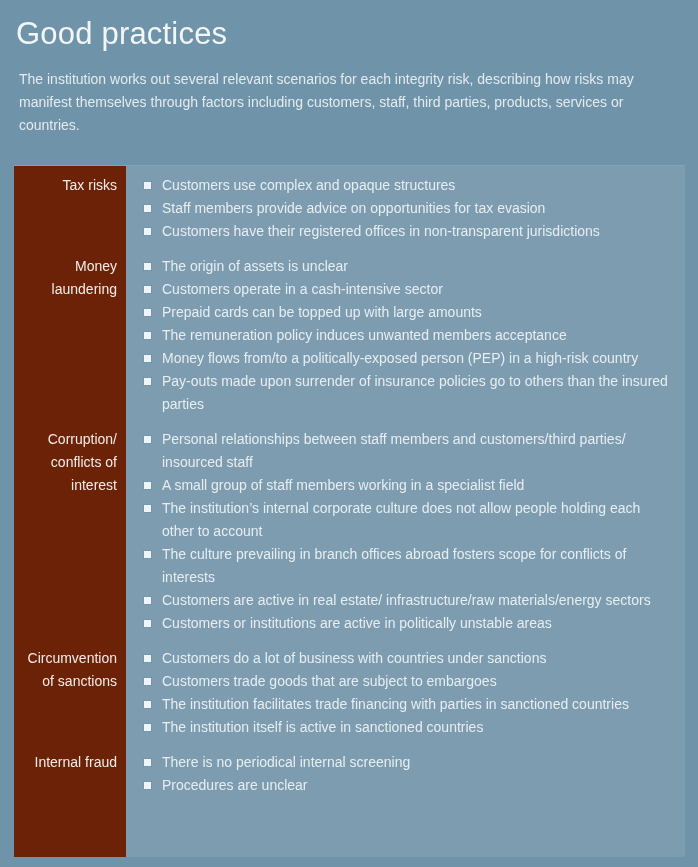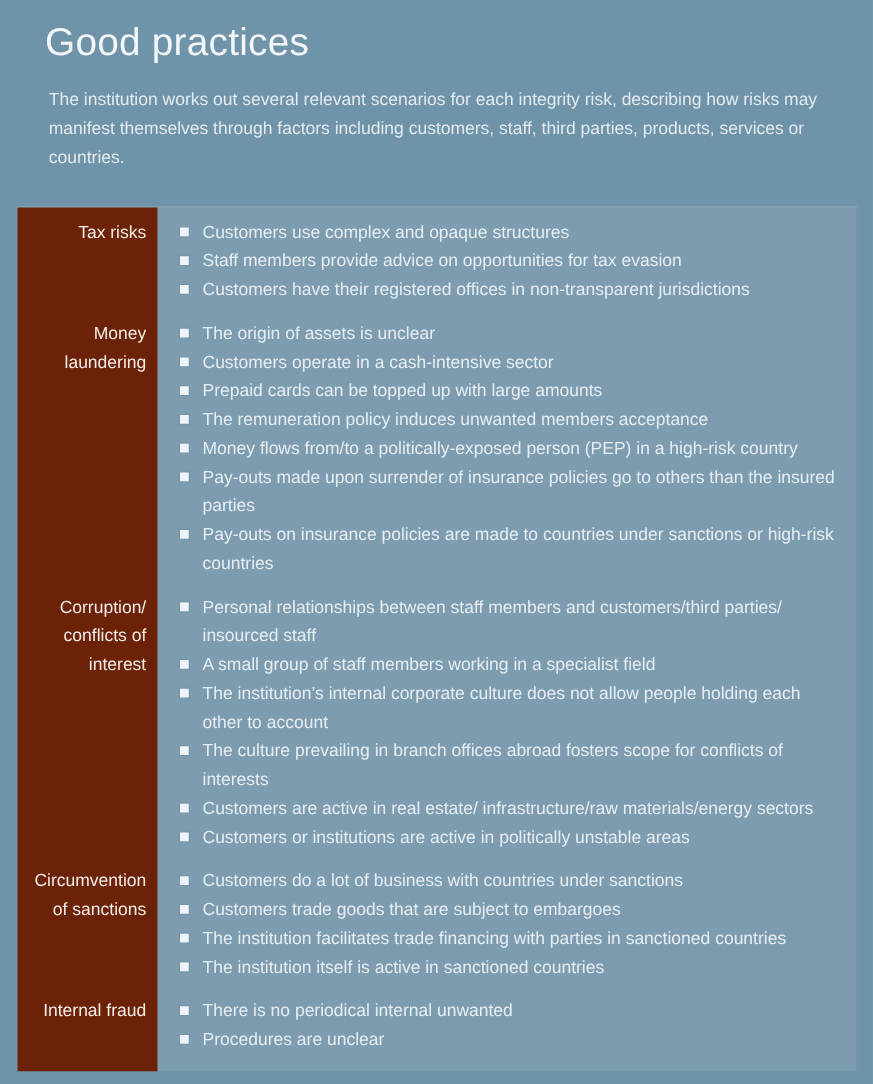--- a/index.html
+++ b/index.html
@@ -13,21 +13,20 @@
     font-family: "Liberation Sans", sans-serif;
     overflow: hidden;
   }
 
   #page {
     position: relative;
     width: 698px;
     height: 867px;
     background: #6f93a8;
     box-sizing: border-box;
-    padding-left: 20px;
   }
 
   
   #header {
     padding: 14px 16px 0 16px;
   }
   #page-title {
     font-size: 31px;
     font-weight: 300;
     color: #f2f6f8;
@@ -186,24 +185,20 @@
               <span class="item-text">The remuneration policy induces unwanted members acceptance</span>
             </div>
             <div class="scenario-item">
               <span class="bullet"></span>
               <span class="item-text">Money flows from/to a politically-exposed person (PEP) in a high-risk country</span>
             </div>
             <div class="scenario-item">
               <span class="bullet"></span>
               <span class="item-text">Pay-outs made upon surrender of insurance policies go to others than the insured parties</span>
             </div>
-            <div class="scenario-item">
-              <span class="bullet"></span>
-              <span class="item-text">Pay-outs on insurance policies are made to countries under sanctions or high-risk countries</span>
-            </div>
           </div>
         </div>
         <div class="row-gap"></div>
         <div class="risk-row">
           <div class="row-label">Corruption/ conflicts of interest</div>
           <div class="row-items">
             <div class="scenario-item">
               <span class="bullet"></span>
               <span class="item-text">Personal relationships between staff members and customers/third parties/ insourced staff</span>
             </div>
@@ -250,21 +245,21 @@
               <span class="item-text">The institution itself is active in sanctioned countries</span>
             </div>
           </div>
         </div>
         <div class="row-gap"></div>
         <div class="risk-row">
           <div class="row-label">Internal fraud</div>
           <div class="row-items">
             <div class="scenario-item">
               <span class="bullet"></span>
-              <span class="item-text">There is no periodical internal unwanted</span>
+              <span class="item-text">There is no periodical internal screening</span>
             </div>
             <div class="scenario-item">
               <span class="bullet"></span>
               <span class="item-text">Procedures are unclear</span>
             </div>
           </div>
         </div>
       </div>
   </div>
 

